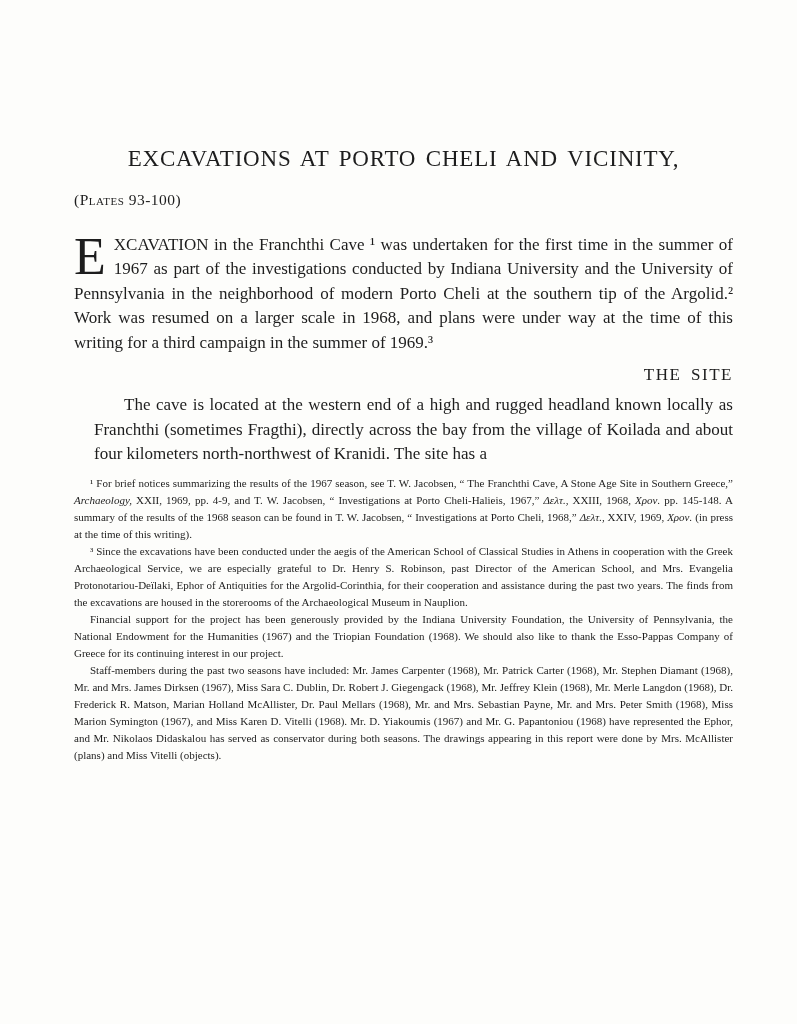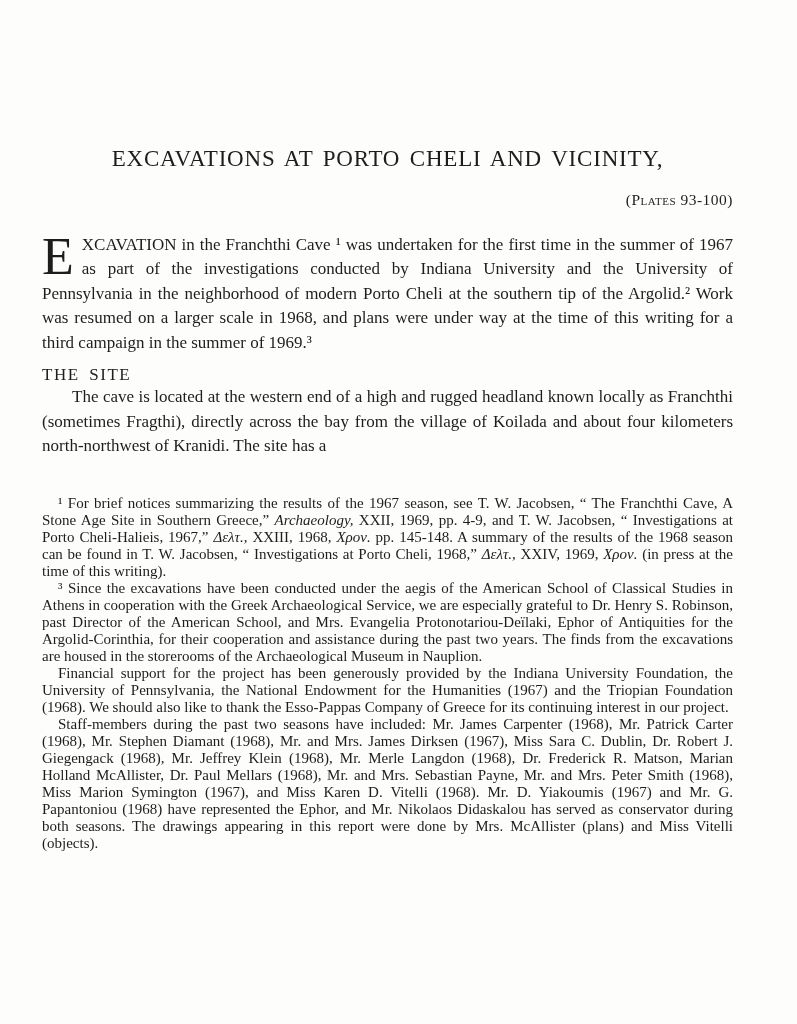--- a/index.html
+++ b/index.html
@@ -9,64 +9,64 @@
   }
   .page {
     position: relative;
     width: 797px;
     height: 1024px;
     margin: 0 auto;
     background: #fdfdfb;
     color: #1d1d1d;
     font-family: "Liberation Serif", "DejaVu Serif", serif;
     box-sizing: border-box;
-    padding: 143px 64px 30px 42px;
+    padding: 143px 64px 30px 74px;
     overflow: hidden;
   }
   .title {
     margin: 0;
     text-align: center;
     font-size: 23px;
     font-weight: normal;
     letter-spacing: 0.8px;
     word-spacing: 3px;
     line-height: 1.42;
   }
   .title-line { display: block; }
   .plates {
-    text-align: right;
+    text-align: left;
     margin-top: 15px;
     font-size: 15.5px;
   }
   .smallcaps { font-variant: small-caps; letter-spacing: 0.5px; }
   .body-par {
     margin: 0;
     font-size: 17px;
     line-height: 24.5px;
     text-align: justify;
   }
   .intro-par { margin-top: 24px; }
   .dropcap {
     float: left;
     font-size: 52px;
     line-height: 42px;
     padding: 3px 8px 0 0;
   }
   .section-heading {
-    margin: 10px 0 0 0;
-    text-align: left;
+    margin: 10px 0 8px 0;
+    text-align: right;
     font-size: 17px;
     font-weight: normal;
     letter-spacing: 1.5px;
     word-spacing: 4px;
   }
-  .indent { text-indent: 30px; }
+  .indent { text-indent: 30px; margin-left: 20px; }
   .footnotes {
-    margin-top: 36px;
-    font-size: 15px;
+    margin-top: 8px;
+    font-size: 11px;
     line-height: 17px;
     text-align: justify;
   }
   .fn {
     margin: 0;
     text-indent: 16px;
   }
   .it { font-style: italic; }
 </style>
 </head>

